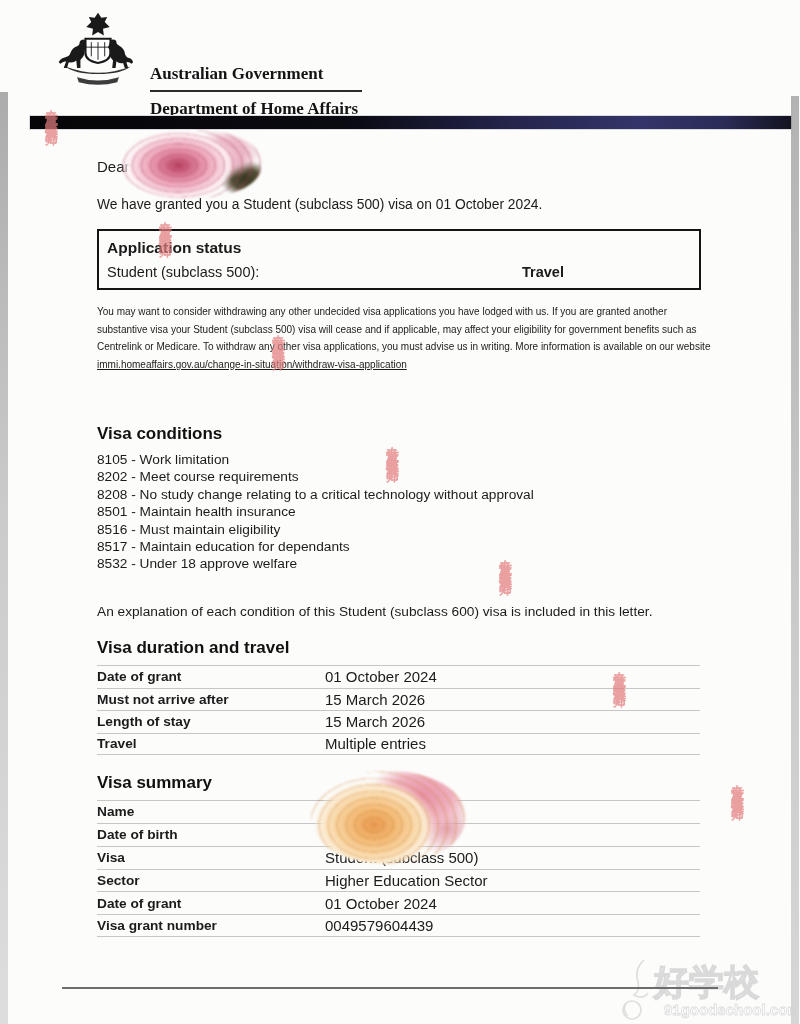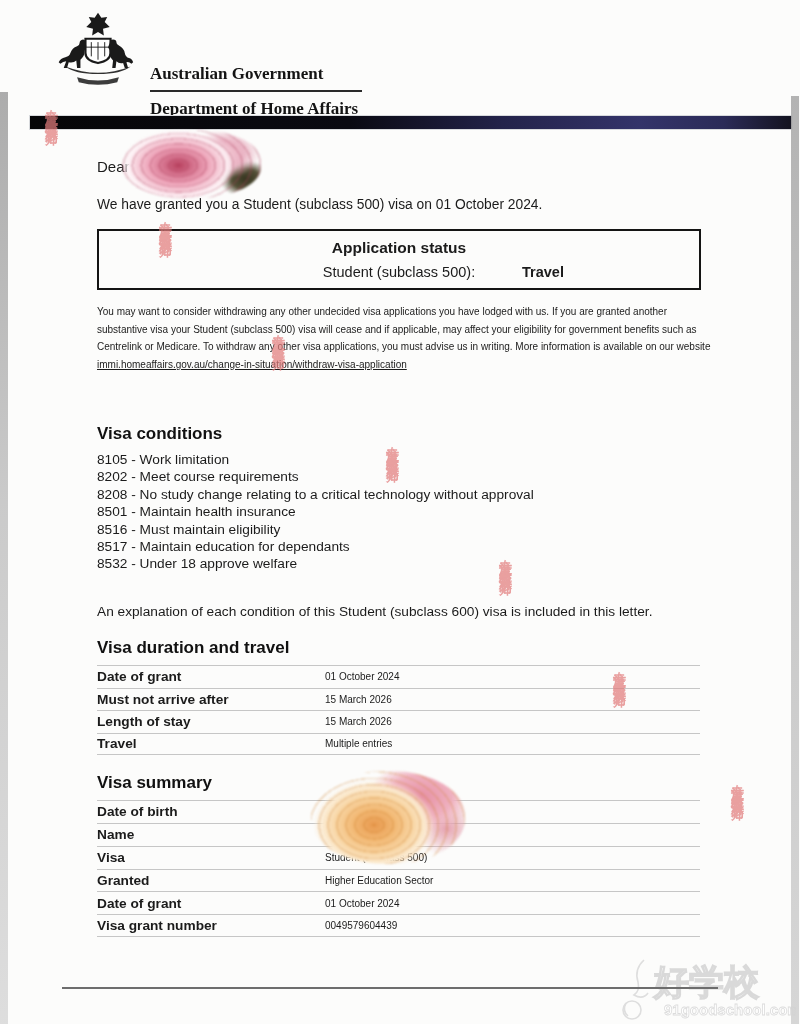--- a/index.html
+++ b/index.html
@@ -23,38 +23,38 @@
   
   .edge-left { position:absolute; left:0; top:92px; bottom:0; width:8px; z-index:6;
     background:linear-gradient(180deg,#9e9e9e,#c2c2c2 45%,#d8d8d8); opacity:.85; }
   .edge-right { position:absolute; right:1px; top:96px; bottom:0; width:8px; z-index:6;
     background:linear-gradient(180deg,#ababab,#c6c6c6 60%,#d2d2d2); opacity:.9; }
   
   .dear { position:absolute; left:97px; top:158px; font-size:15px; }
   .intro { position:absolute; left:97px; top:197px; font-size:13.8px; }
   .status-box {
     position:absolute; left:97px; top:229px; width:604px; height:61px;
-    border:2.5px solid #141414; background:transparent; padding:5px 8px;text-align:center;
+    border:2.5px solid #141414; background:transparent; padding:5px 8px;
   }
   .status-title { font-size:15.5px; font-weight:bold; line-height:24px; }
   .status-row { position:relative; font-size:14.5px; line-height:24px; }
   .status-value { position:absolute; left:415px; top:0; font-weight:bold; }
   .para { position:absolute; left:97px; top:303px; width:614px; font-size:10px; line-height:17.6px; }
   .para a { color:#1b1b1b; text-decoration:underline; }
   .h2 { font-size:17px; font-weight:bold; color:#111; }
   .cond-title { position:absolute; left:97px; top:424px; }
   .cond-list { position:absolute; left:97px; top:451px; font-size:13.7px; line-height:17.4px; }
   .explain { position:absolute; left:97px; top:604px; font-size:13.7px; }
   .dur-title { position:absolute; left:97px; top:638px; }
   .sum-title { position:absolute; left:97px; top:773px; }
   .dtable { position:absolute; left:97px; width:603px; }
   .dtable .row { display:flex; border-top:1px solid #c6c6c6; align-items:center; }
   .dtable .row:last-child { border-bottom:1px solid #c6c6c6; }
   .dtable .lbl { width:228px; font-weight:bold; font-size:13.7px; }
-  .dtable .val { font-size:10px; }
+  .dtable .val { font-size:15px; }
   .t-duration { top:665px; } .t-duration .row { height:22.5px; }
   .t-summary { top:800px; } .t-summary .row { height:22.85px; }
   
   .rose { position:absolute; z-index:3; filter:blur(1px); }
   .rose1 { left:121px; top:130px; width:140px; height:68px; border-radius:45%;
     background:
       repeating-radial-gradient(ellipse 52% 62% at 41% 52%, rgba(173,62,92,.30) 0 2px, rgba(255,255,255,0) 2px 9px),
       radial-gradient(ellipse 52% 68% at 41% 52%, #b8405e 0%, #d4718c 20%, #eda3b8 40%, #f6ccd8 56%, rgba(253,240,244,.95) 68%, rgba(255,255,255,0) 79%),
       radial-gradient(ellipse 34% 48% at 74% 35%, #f2c3d0 0%, #eab4c4 40%, rgba(255,255,255,0) 75%),
       radial-gradient(ellipse 26% 38% at 89% 72%, #35351f 0%, #555138 40%, rgba(255,255,255,0) 72%);
@@ -140,33 +140,33 @@
     </div>
     <div class="row">
       <span class="lbl">Travel</span>
       <span class="val">Multiple entries</span>
     </div>
   </div>
 
   <div class="h2 sum-title">Visa summary</div>
   <div class="dtable t-summary">
     <div class="row">
-      <span class="lbl">Date of birth</span>
+      <span class="lbl">Name</span>
       <span class="val"></span>
     </div>
     <div class="row">
-      <span class="lbl">Name</span>
+      <span class="lbl">Date of birth</span>
       <span class="val"></span>
     </div>
     <div class="row">
       <span class="lbl">Visa</span>
       <span class="val">Student (subclass 500)</span>
     </div>
     <div class="row">
-      <span class="lbl">Granted</span>
+      <span class="lbl">Sector</span>
       <span class="val">Higher Education Sector</span>
     </div>
     <div class="row">
       <span class="lbl">Date of grant</span>
       <span class="val">01 October 2024</span>
     </div>
     <div class="row">
       <span class="lbl">Visa grant number</span>
       <span class="val">0049579604439</span>
     </div>

